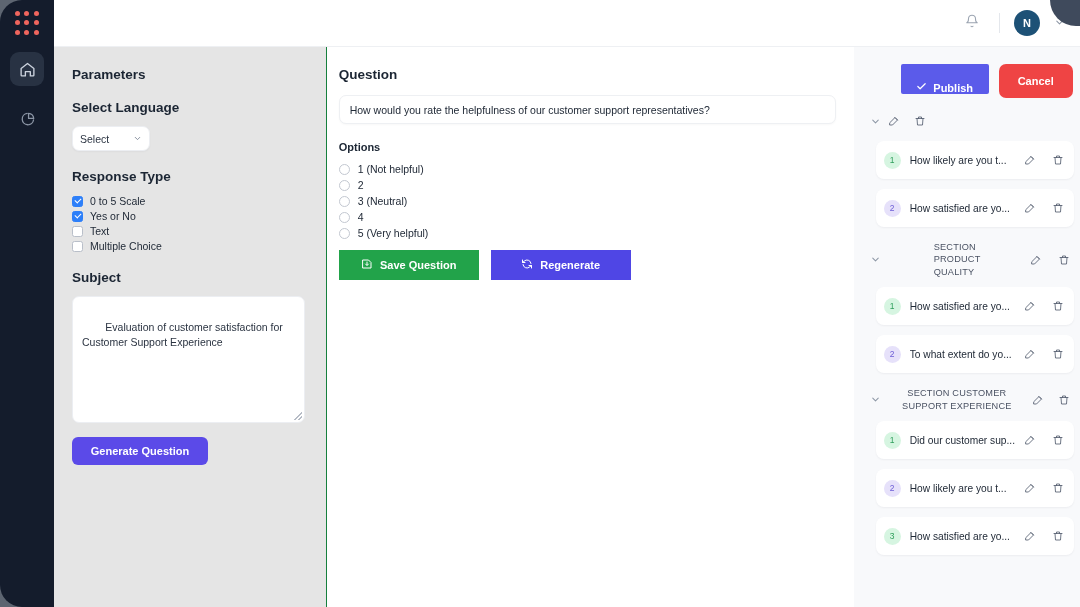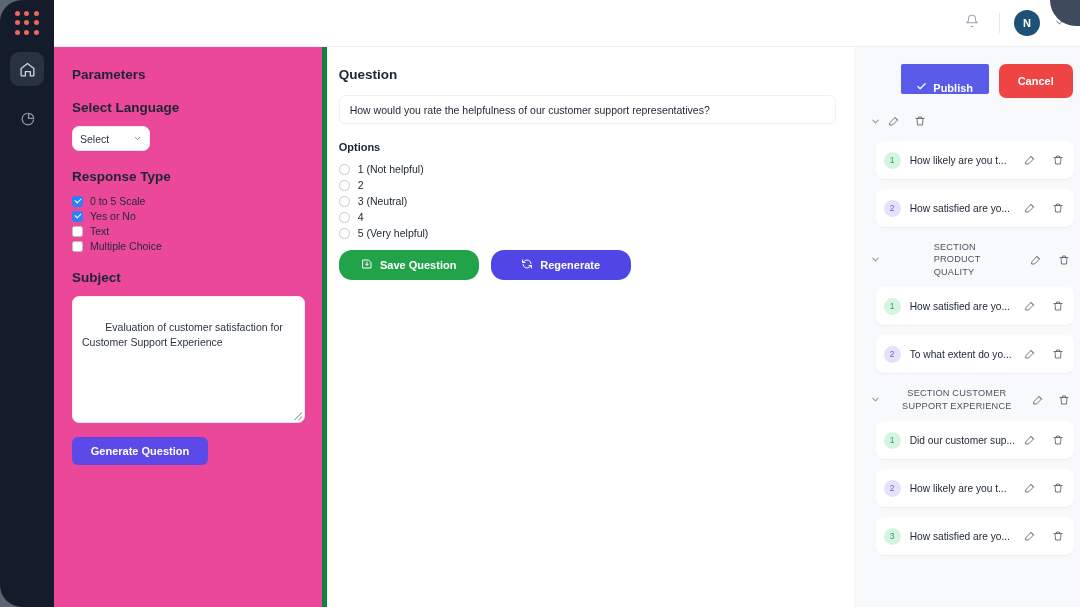--- a/index.html
+++ b/index.html
@@ -67,22 +67,22 @@
   }
 
   
   .board {
     position: absolute; left: 54px; top: 47px;
     width: 1026px; height: 560px;
     background: #ffffff;
     display: flex;
   }
   .col-params {
-    width: 318px; background: #ec4899; padding: 20px 16px 0 18px;
-    border-right: 5px solid #15803d;
+    width: 318px; background: #e5e5e5; padding: 20px 16px 0 18px;
+    border-right: 1px solid #15803d;
   }
   .col-main { flex: 1; background: #ffffff; padding: 20px 18px 0 12px; }
   .col-preview { width: 245px; background: #f8f9fb; padding: 12px 6px 0 12px; }
 
   
   .h-title { font-size: 13.5px; font-weight: bold; color: #1b2533; }
   .h-sub { font-size: 13.5px; font-weight: bold; color: #1b2533; margin-top: 18px; }
   .lang-select {
     margin-top: 11px; width: 78px; height: 25px;
     background: #ffffff; border: 1px solid #eceef2; border-radius: 7px;
@@ -133,21 +133,21 @@
   .opt-title { font-size: 11px; font-weight: bold; color: #1b2533; margin-top: 17px; }
   .opts { margin-top: 10px; }
   .opt-row { display: flex; align-items: center; gap: 8px; margin-bottom: 4px; }
   .radio {
     width: 11px; height: 11px; border-radius: 50%;
     border: 1px solid #c3c8d1; background: #fff; flex: none;
   }
   .opt-label { font-size: 10.5px; color: #222b38; }
   .btn-row { display: flex; gap: 12px; margin-top: 11px; }
   .btn {
-    height: 30px; border: none; border-radius: 13px; color: #fff;
+    height: 30px; border: none; border-radius: 0; color: #fff;
     font-size: 11px; font-weight: bold; font-family: inherit; cursor: pointer;
     display: flex; align-items: center; justify-content: center; gap: 7px;
   }
   .btn-save { width: 140px; background: #22a34a; }
   .btn-regen { width: 140px; background: #4f46e5; }
 
   
   .pv-actions { display: flex; gap: 10px; justify-content: flex-start; padding-left: 35px; margin-top: 5px; }
   .btn-publish {
     width: 88px; height: 30px; background: #5b5bea; border: none; border-radius: 2px;

